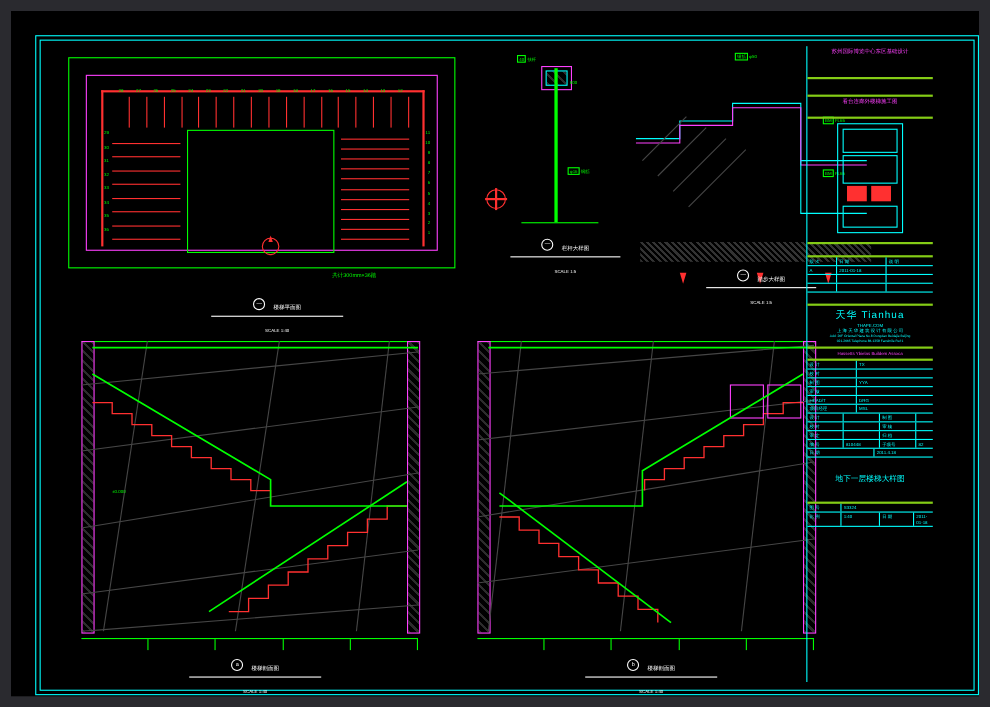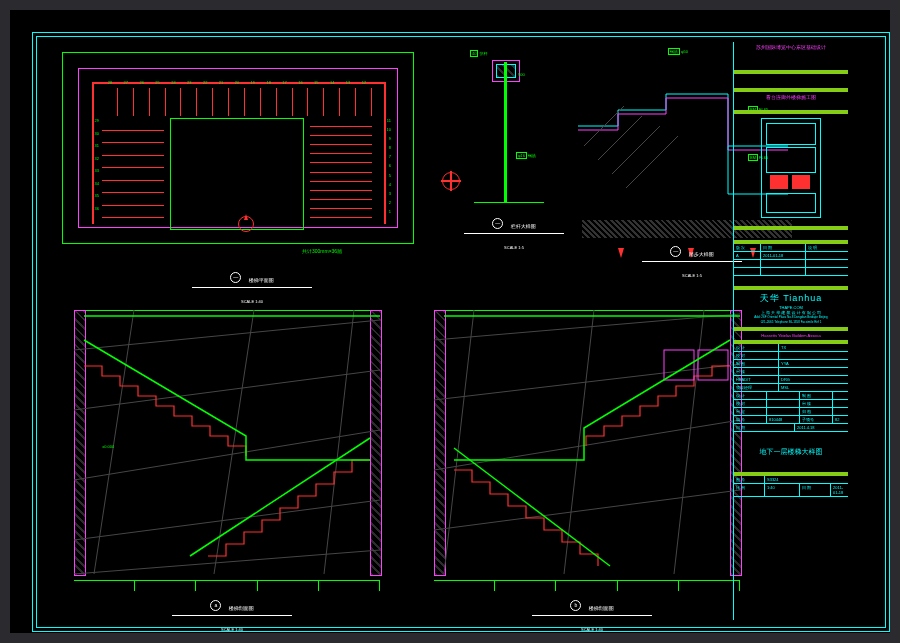--- a/index.html
+++ b/index.html
@@ -126,21 +126,21 @@
   .sec-frame{position:absolute;left:22px;top:6px;width:306px;height:264px;border-top:1px solid #00ff00;}
   .sec-wallL{position:absolute;left:22px;top:6px;width:10px;height:264px;background:#000;border:1px solid #ff40ff;}
   .sec-wallR{position:absolute;left:318px;top:6px;width:10px;height:264px;background:#000;border:1px solid #ff40ff;}
   .hatchfill{background:repeating-linear-gradient(45deg,#2c2c2c 0 2px,transparent 2px 6px);}
   .rail{stroke:#00ff00;stroke-width:1.5;fill:none;}
   .tread{stroke:#ff3030;stroke-width:1.2;fill:none;}
   .dim-row{position:absolute;left:22px;width:306px;height:10px;border-top:1px solid #00ff00;display:flex;}
   .dim-row span{flex:1;border-right:1px solid #00ff00;}
 
   
-  .tb-sec{border-bottom:4px solid #84cc16; padding:2px 3px;}
+  .tb-sec{border-bottom:2px solid #84cc16; padding:2px 3px;}
   .tb-row{display:flex;border-bottom:1px solid #00ffff;}
   .tb-row > div{border-right:1px solid #00ffff;padding:1px 2px;}
   .tb-row > div:last-child{border-right:none;}
   .keyplan{
     position:relative; width:58px; height:98px; margin:2px auto;
     border:1px solid #00ffff;
   }
   .keyplan .room{position:absolute;border:1px solid #00ffff;}
   .keyplan .hot{position:absolute;background:#ff3030;}
   .logo-big{font-size:9px;color:#00ffff;letter-spacing:1px;}

